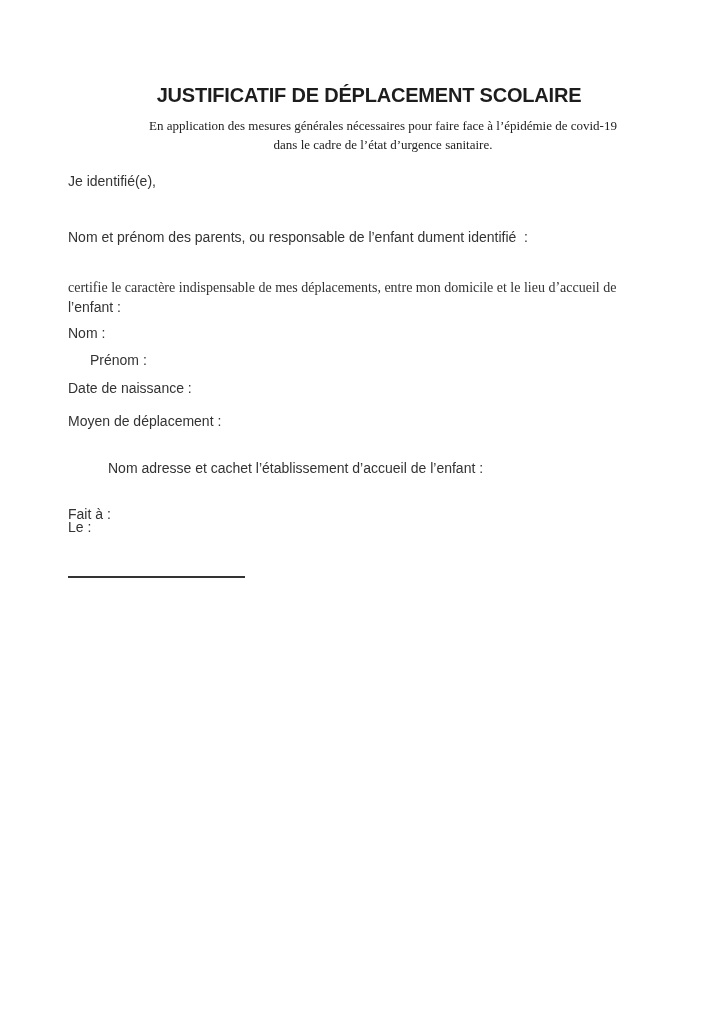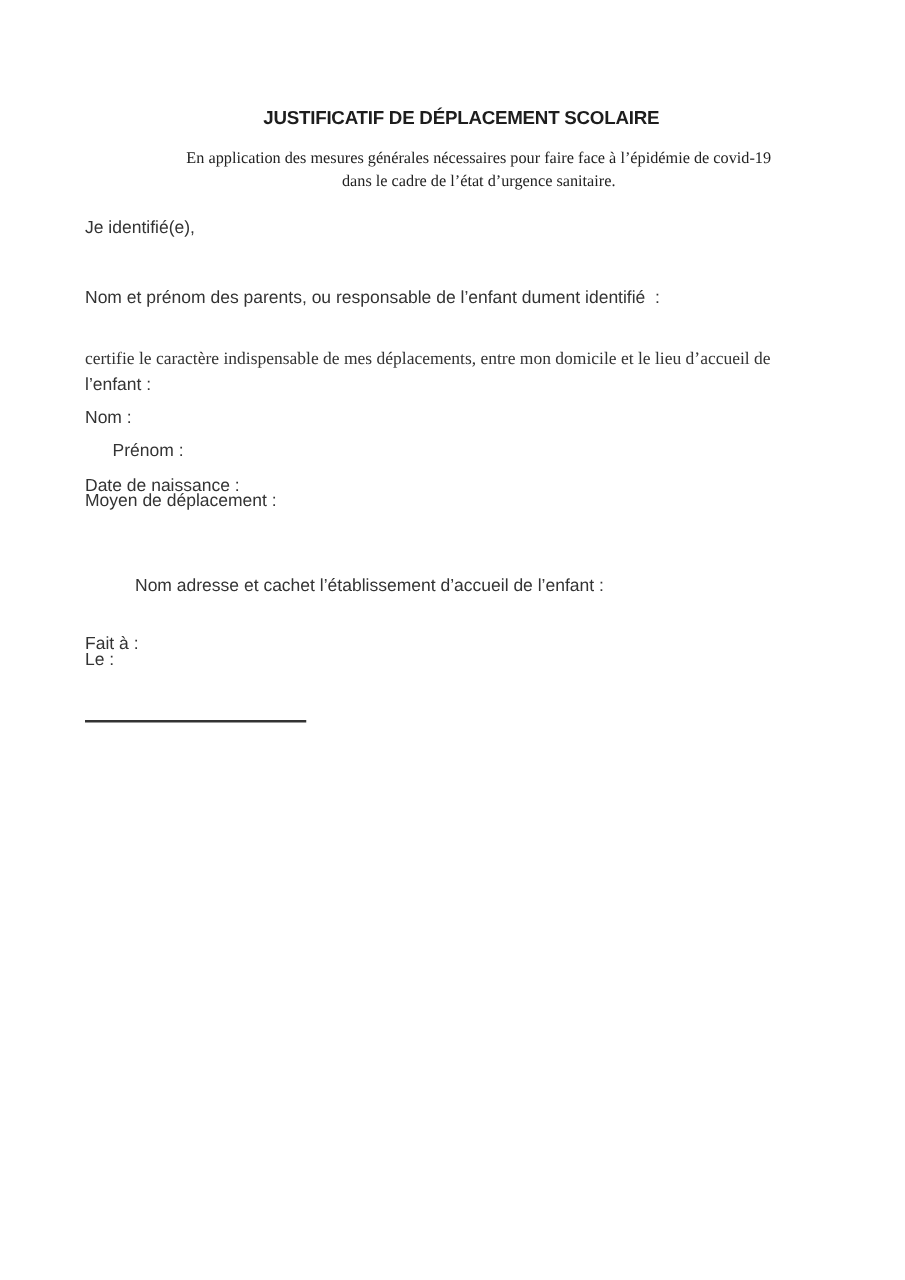--- a/index.html
+++ b/index.html
@@ -19,21 +19,21 @@
     background: var(--background);
     overflow: hidden;
   }
   .doc-title {
     position: absolute;
     top: 82px;
     left: 0;
     right: 0;
     text-align: center;
     font-family: "Liberation Sans", "DejaVu Sans", sans-serif;
-    font-size: 15px;
+    font-size: 20px;
     font-weight: 700;
     letter-spacing: -0.2px;
     line-height: 26px;
     color: var(--title-text);
     white-space: pre;
     padding-left: 14px;
   }
   .doc-subtitle {
     position: absolute;
     top: 116px;
@@ -58,21 +58,21 @@
     color: var(--body-text);
     white-space: pre; 
   }
   .pos-salutation     { top: 171px; }
   .pos-identity       { top: 227px; }
   .pos-cert-1         { top: 278px; font-family: Liberation Serif, serif; }
   .pos-cert-2         { top: 297px; }
   .pos-nom            { top: 323px; }
   .pos-prenom         { top: 350px; margin-left: 22px; }
   .pos-date-naissance { top: 378px; }
-  .pos-moyen          { top: 390px; }
+  .pos-moyen          { top: 411px; }
   .pos-etablissement  { top: 458px; margin-left: 40px; }
   .pos-fait-a         { top: 504px; }
   .pos-le             { top: 517px; }
   .signature-line {
     position: absolute;
     top: 576px;
     left: 68px;
     width: 177px;
     height: 2px;
     background: var(--signature-line);

